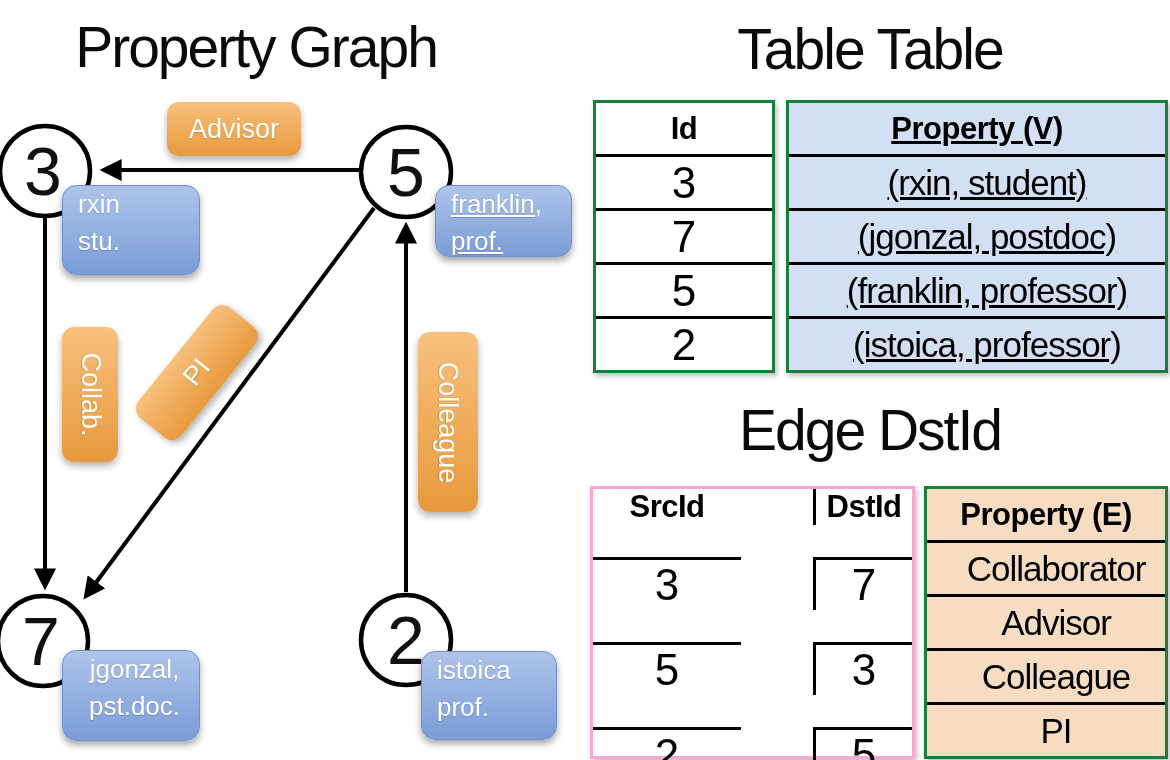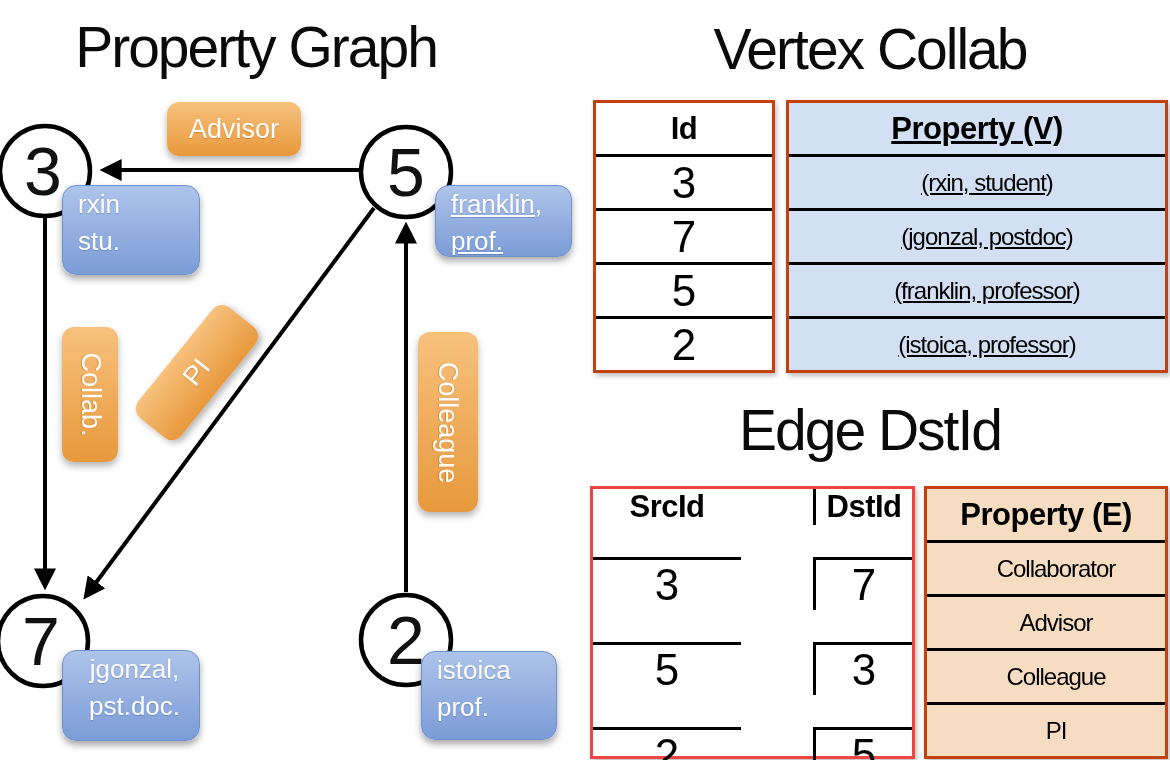--- a/index.html
+++ b/index.html
@@ -29,37 +29,37 @@
   .ebox{
     position:absolute;border-radius:12px;color:#fff;font-size:27px;
     display:flex;align-items:center;justify-content:center;
     background:linear-gradient(#f7c17d,#e8993c);
     box-shadow:0 4px 7px rgba(0,0,0,.3);
     text-shadow:0 1px 1px rgba(150,90,10,.4);
   }
   .vert-text{transform:rotate(90deg);white-space:nowrap;}
   
   .tcol{
-    position:absolute;border:3px solid #c2410c;background:#fff;box-sizing:border-box;
+    position:absolute;border:3px solid #15803d;background:#fff;box-sizing:border-box;
     display:flex;flex-direction:column;box-shadow:2px 3px 5px rgba(0,0,0,.25);
   }
   .tcol .tcell{flex:1;display:flex;align-items:center;justify-content:center;border-top:3px solid #000;}
   .tcol .tcell:first-child{border-top:none;}
   .tgrid{
-    position:absolute;border:3px solid #ef4444;background:#fff;box-sizing:border-box;
+    position:absolute;border:3px solid #f9a8d4;background:#fff;box-sizing:border-box;
     display:grid;grid-template-columns:148px 1fr;grid-auto-rows:1fr;
     box-shadow:2px 3px 5px rgba(0,0,0,.25);
     gap:32px;
   }
   .tgrid .tcell{display:flex;align-items:center;justify-content:center;border-top:3px solid #000;}
   .tgrid .tcell:nth-child(-n+2){border-top:none;}
   .tgrid .tcell:nth-child(2n){border-left:3px solid #000;margin-left:40px;}
   .th{font-weight:bold;font-size:31px;letter-spacing:-0.5px;}
   .num-cell{font-size:44px;font-weight:300;}
-  .prop-cell{font-size:24px;font-weight:300;letter-spacing:-1px;white-space:nowrap;padding-left:20px;}
+  .prop-cell{font-size:35px;font-weight:300;letter-spacing:-1px;white-space:nowrap;padding-left:20px;}
   .fill-blue{background:#d3dff2;}
   .fill-tan{background:#f6ddc2;}
 </style>
 </head>
 <body>
 
 <div class="canvas">
 
   <div class="big-title" style="left:46px;top:14px;width:420px;">Property Graph</div>
 
@@ -108,21 +108,21 @@
   <div class="ebox" style="left:62px;top:327px;width:56px;height:135px;">
     <span class="vert-text">Collab.</span>
   </div>
   <div class="ebox" style="left:418px;top:332px;width:60px;height:180px;">
     <span class="vert-text">Colleague</span>
   </div>
   <div class="ebox" style="left:126px;top:345px;width:142px;height:55px;transform:rotate(-51deg);">
     <span>PI</span>
   </div>
 
-  <div class="big-title" style="left:580px;top:16px;width:580px;">Vertex Collab</div>
+  <div class="big-title" style="left:580px;top:16px;width:580px;">Table Table</div>
 
   <div class="tcol" style="left:593px;top:100px;width:182px;height:273px;">
     <div class="tcell th">Id</div>
     <div class="tcell num-cell">3</div>
     <div class="tcell num-cell">7</div>
     <div class="tcell num-cell">5</div>
     <div class="tcell num-cell">2</div>
   </div>
 
   <div class="tcol fill-blue" style="left:786px;top:100px;width:382px;height:273px;text-decoration:underline;">

